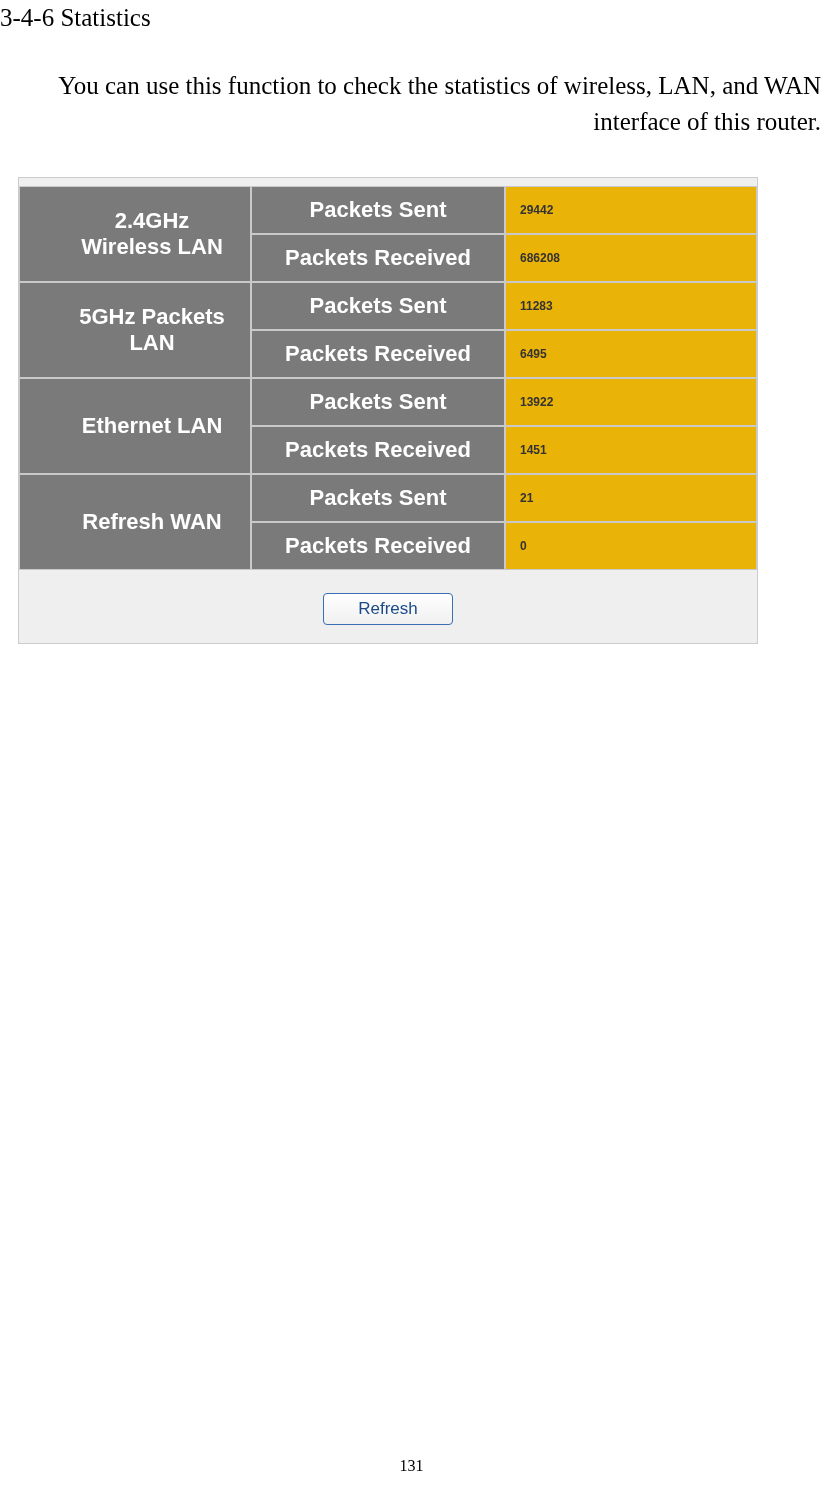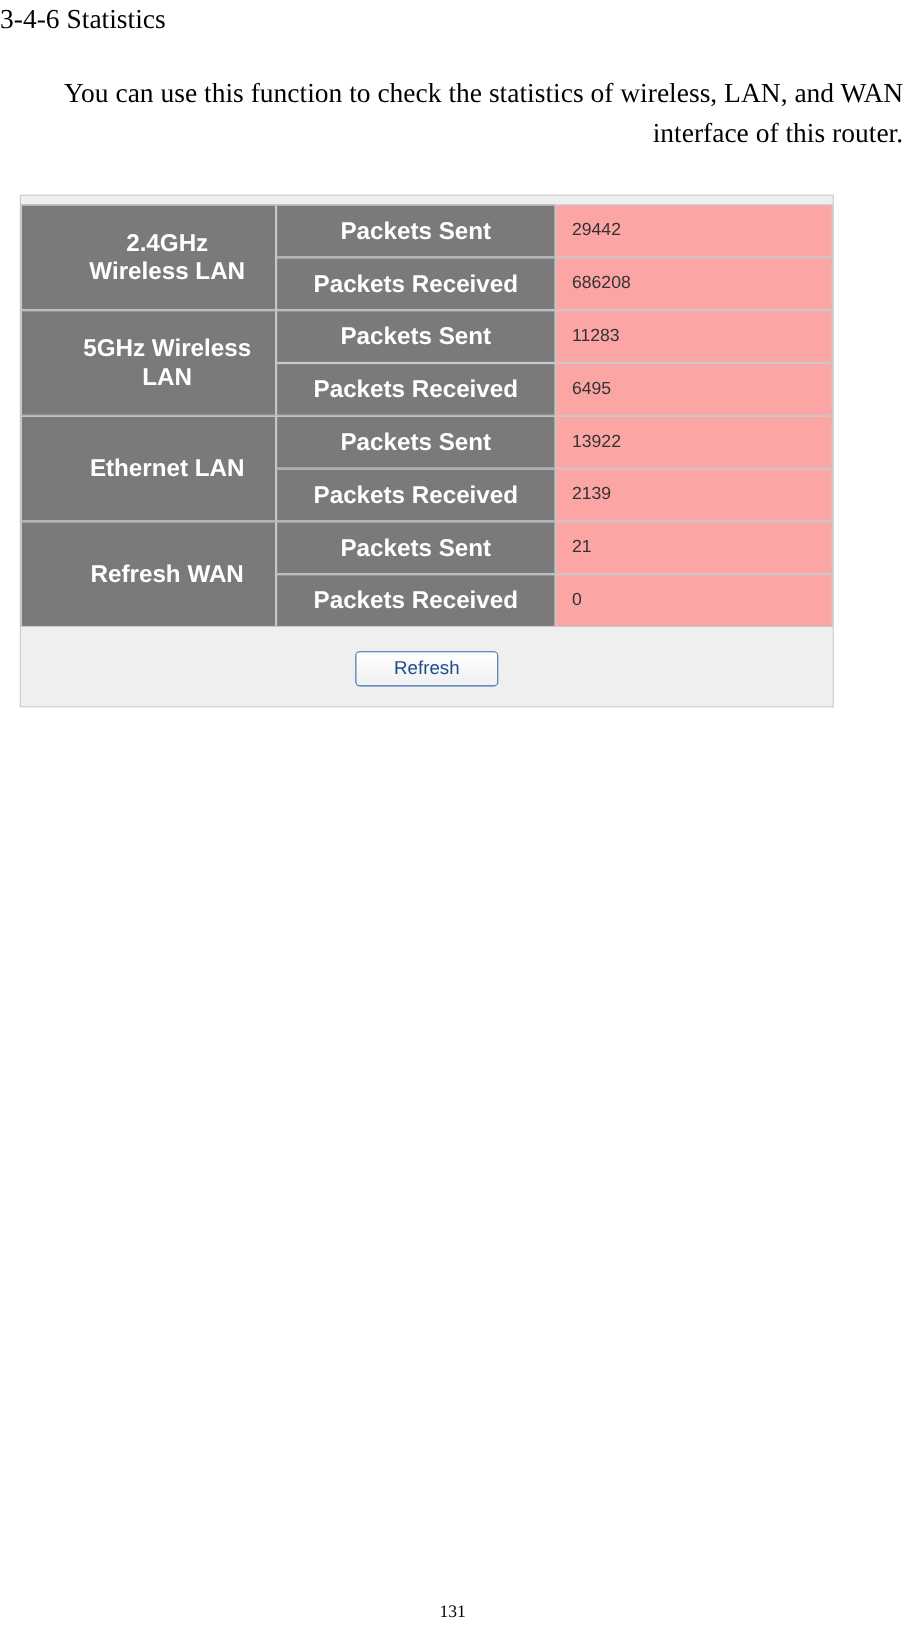--- a/index.html
+++ b/index.html
@@ -59,26 +59,26 @@
       padding-left: 48px;
     }
     td.metric {
       background: #7a7a7a;
       color: #fff;
       font-weight: bold;
       width: 254px;
       text-align: center;
     }
     td.value {
-      background: #fca5a5;
+      background: #eab308;
       color: #333;
       width: auto;
       text-align: left;
-      font-weight: normal;
-      font-size: 16px;
+      font-weight: bold;
+      font-size: 12px;
     }
     .button-row {
       text-align: center;
       padding: 22px 0 18px 0;
     }
     .refresh-btn {
       display: inline-block;
       width: 130px;
       height: 32px;
       font-family: Arial, Helvetica, sans-serif;
@@ -114,36 +114,36 @@
           <tr>
             <td class="iface" rowspan="2">2.4GHz Wireless LAN</td>
             <td class="metric">Packets Sent</td>
             <td class="value">29442</td>
           </tr>
           <tr>
             <td class="metric">Packets Received</td>
             <td class="value">686208</td>
           </tr>
           <tr>
-            <td class="iface" rowspan="2">5GHz Wireless LAN</td>
+            <td class="iface" rowspan="2">5GHz Packets LAN</td>
             <td class="metric">Packets Sent</td>
             <td class="value">11283</td>
           </tr>
           <tr>
             <td class="metric">Packets Received</td>
             <td class="value">6495</td>
           </tr>
           <tr>
             <td class="iface" rowspan="2">Ethernet LAN</td>
             <td class="metric">Packets Sent</td>
             <td class="value">13922</td>
           </tr>
           <tr>
             <td class="metric">Packets Received</td>
-            <td class="value">2139</td>
+            <td class="value">1451</td>
           </tr>
           <tr>
             <td class="iface" rowspan="2">Refresh WAN</td>
             <td class="metric">Packets Sent</td>
             <td class="value">21</td>
           </tr>
           <tr>
             <td class="metric">Packets Received</td>
             <td class="value">0</td>
           </tr>

